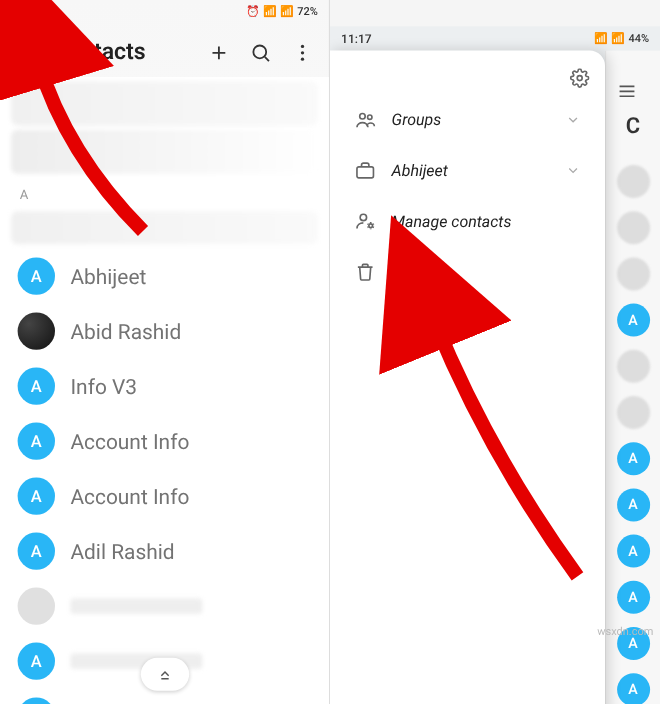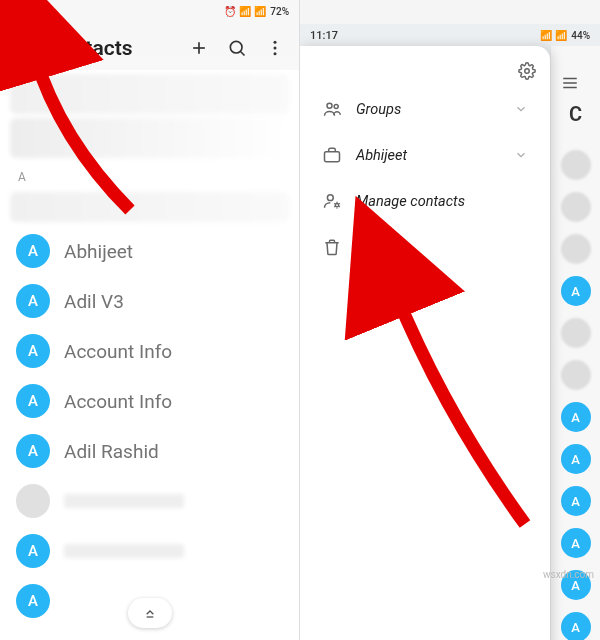--- a/index.html
+++ b/index.html
@@ -101,22 +101,26 @@
     <div class="blur-row"></div>
     <div class="blur-row highlight"></div>
     <div class="section-label">A</div>
     <div class="blur-row" style="height:30px;"></div>
 
     <div class="contact-row">
       <div class="avatar">A</div>
       <div class="contact-name">Abhijeet</div>
     </div>
     <div class="contact-row">
-      <div class="avatar">A</div>
-      <div class="contact-name">Adil V3</div>
+      <div class="avatar photo"></div>
+      <div class="contact-name">Abid Rashid</div>
+    </div>
+    <div class="contact-row">
+      <div class="avatar">A</div>
+      <div class="contact-name">Info V3</div>
     </div>
     <div class="contact-row">
       <div class="avatar">A</div>
       <div class="contact-name">Account Info</div>
     </div>
     <div class="contact-row">
       <div class="avatar">A</div>
       <div class="contact-name">Account Info</div>
     </div>
     <div class="contact-row">

